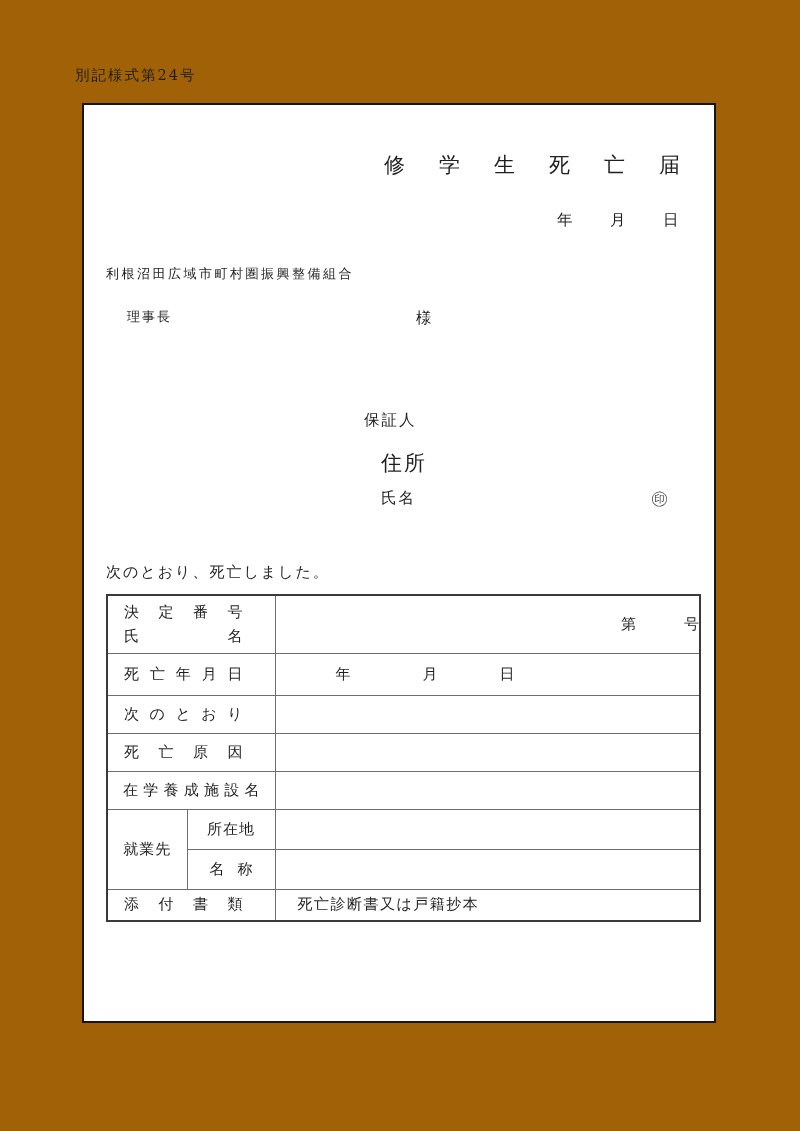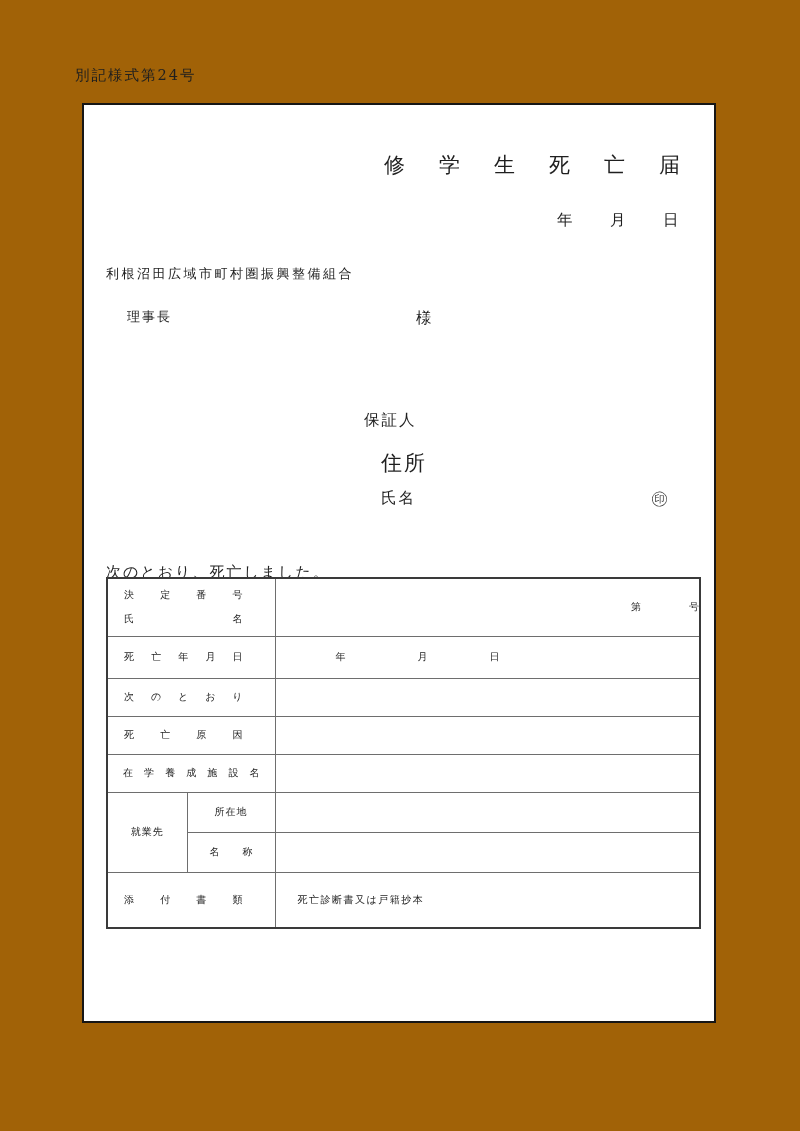--- a/index.html
+++ b/index.html
@@ -22,23 +22,23 @@
   .org-line{left:22px;top:160px;font-size:13px;letter-spacing:2.5px;}
   .role-label{left:43px;top:203px;font-size:13px;letter-spacing:2px;}
   .honorific{left:332px;top:203px;font-size:15.5px;}
   .guarantor-heading{left:280px;top:305px;font-size:15.5px;letter-spacing:2px;}
   .guarantor-address{left:297px;top:344px;font-size:21px;letter-spacing:2px;}
   .guarantor-name{left:297px;top:383px;font-size:15.5px;letter-spacing:2px;}
   .seal{left:567px;top:382px;font-size:17px;color:#333;}
   .intro-line{left:22px;top:458px;font-size:15px;letter-spacing:2px;}
 
   table.death-table{
-    position:absolute;left:22px;top:472px;
+    position:absolute;left:22px;top:489px;
     border-collapse:collapse;table-layout:fixed;width:593px;
-    font-size:10px;
+    font-size:15px;
   }
   table.death-table,
   table.death-table td{border:1px solid #6e6e6e;}
   table.death-table{border:2px solid #3a3a3a;}
   table.death-table td{padding:0;vertical-align:middle;background:#fff;}
   .spread{
     display:block;text-align:justify;text-align-last:justify;
     padding:0 32px 0 16px;
   }
   .spread-tight{
@@ -152,21 +152,21 @@
         <td class="value-cell"></td>
       </tr>
 
       <tr style="height:40px">
         <td>
           <span class="spread-tight" style="padding:0 22px">名称</span>
         </td>
         <td class="value-cell"></td>
       </tr>
 
-      <tr style="height:56px">
+      <tr style="height:32px">
         <td colspan="2">
           <span class="spread">添付書類</span>
         </td>
         <td>
           <span class="attach-val" style="display:block">死亡診断書又は戸籍抄本</span>
         </td>
       </tr>
 
     </tbody>
       </table>

